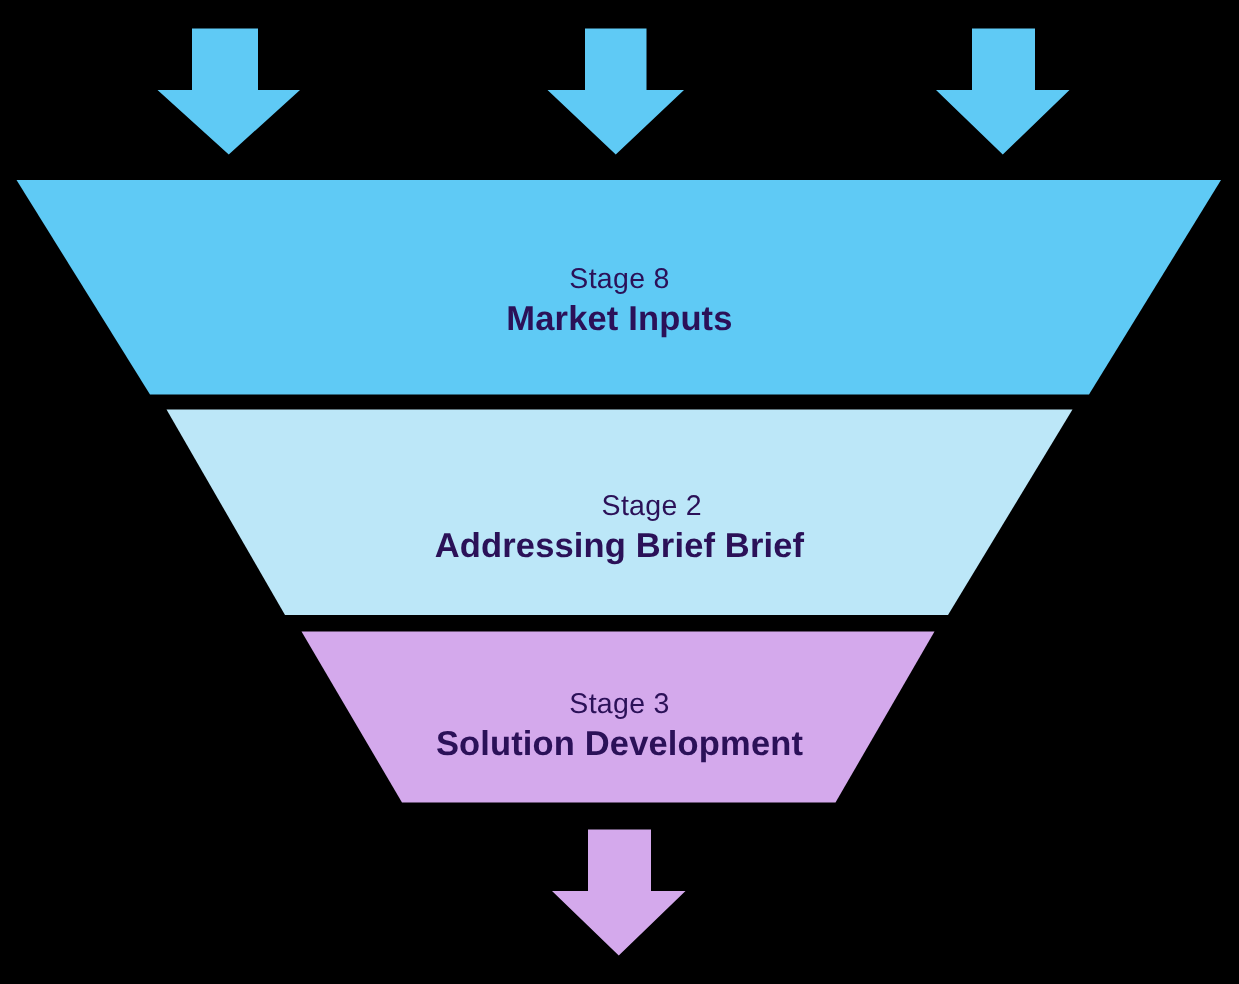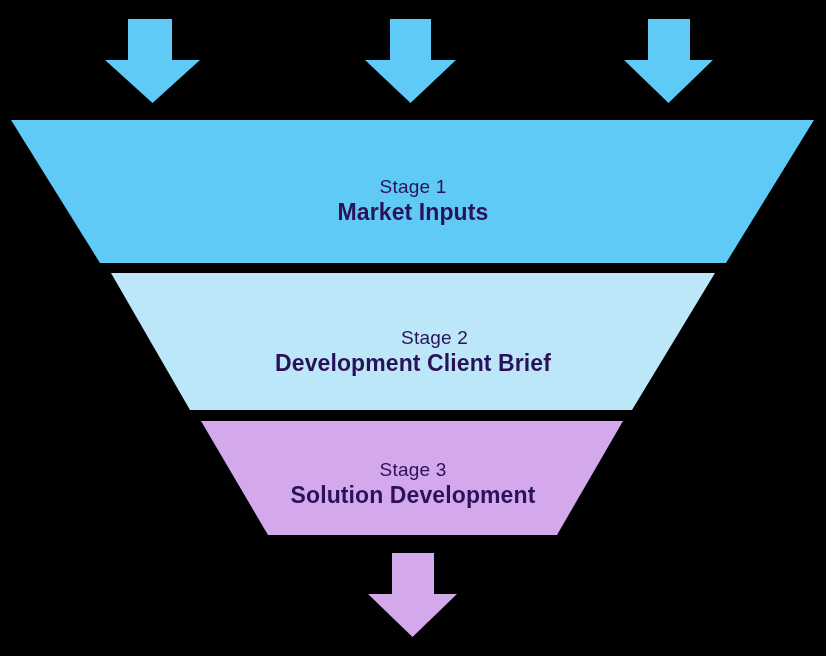--- a/index.html
+++ b/index.html
@@ -67,27 +67,27 @@
     <polygon points="11,120 814,120 726,263 100,263" fill="#5FCAF5"></polygon>
 
     <polygon points="111,273 715,273 632,410 190,410" fill="#BCE7F8"></polygon>
 
     <polygon points="201,421 623,421 557,535 268,535" fill="#D4A9EC"></polygon>
 
     <polygon points="392,553 434,553 434,594 457,594 412.5,637 368,594 392,594" fill="#D4A9EC"></polygon>
   </svg>
 
   <div class="stage-label-group" id="stage-1-labels">
-    <span class="stage-title" style="color: rgb(43, 17, 88);">Stage 1</span>
+    <span class="stage-title" style="color: rgb(43, 17, 88);">Stage 8</span>
     <span class="stage-name" style="color: rgb(43, 17, 88);">Market Inputs</span>
   </div>
 
   <div class="stage-label-group" id="stage-2-labels">
     <span class="stage-title" style="color: rgb(43, 17, 88); padding-left: 43px;">Stage 2</span>
-    <span class="stage-name" style="color: rgb(43, 17, 88);">Development Client Brief</span>
+    <span class="stage-name" style="color: rgb(43, 17, 88);">Addressing Brief Brief</span>
   </div>
 
   <div class="stage-label-group" id="stage-3-labels">
     <span class="stage-title" style="color: rgb(43, 17, 88); text-align: center;">Stage 3</span>
     <span class="stage-name" style="color: rgb(43, 17, 88);">Solution Development</span>
   </div>
 
 </div>
 
 </body></html>

